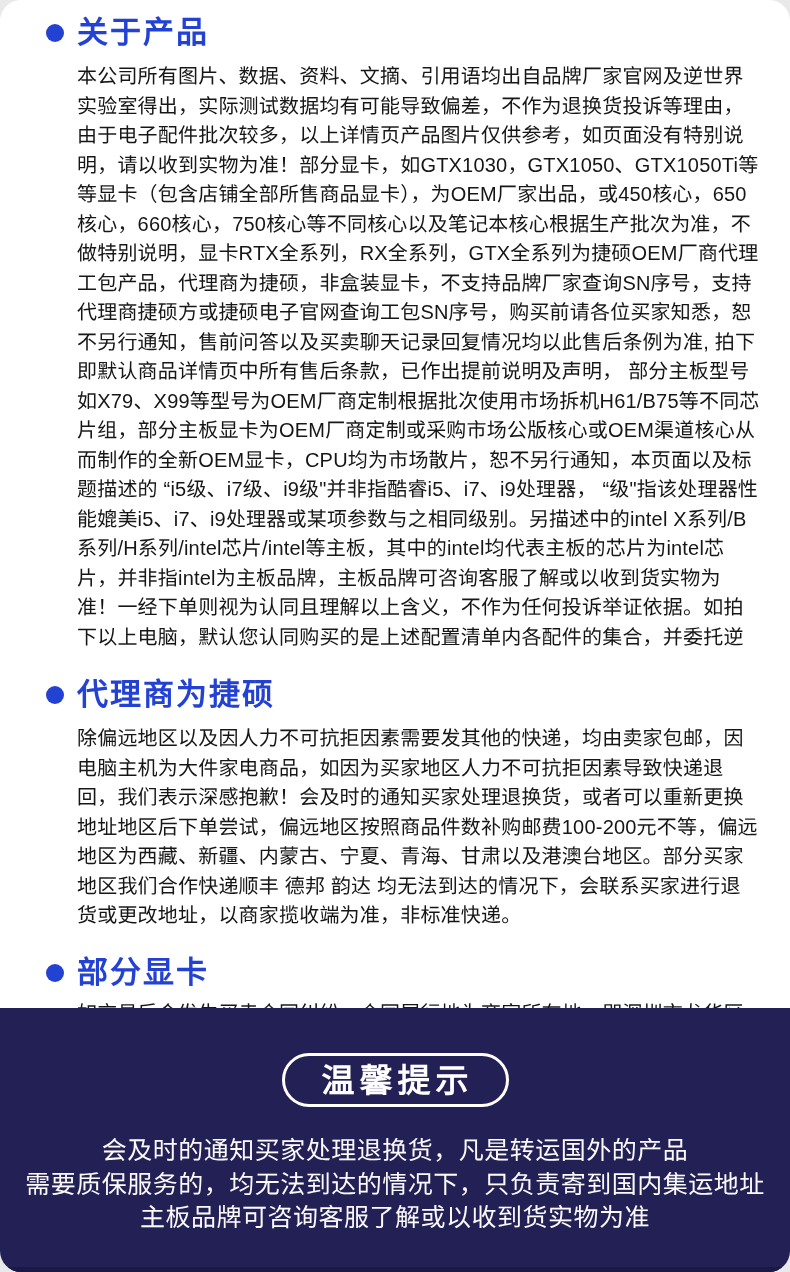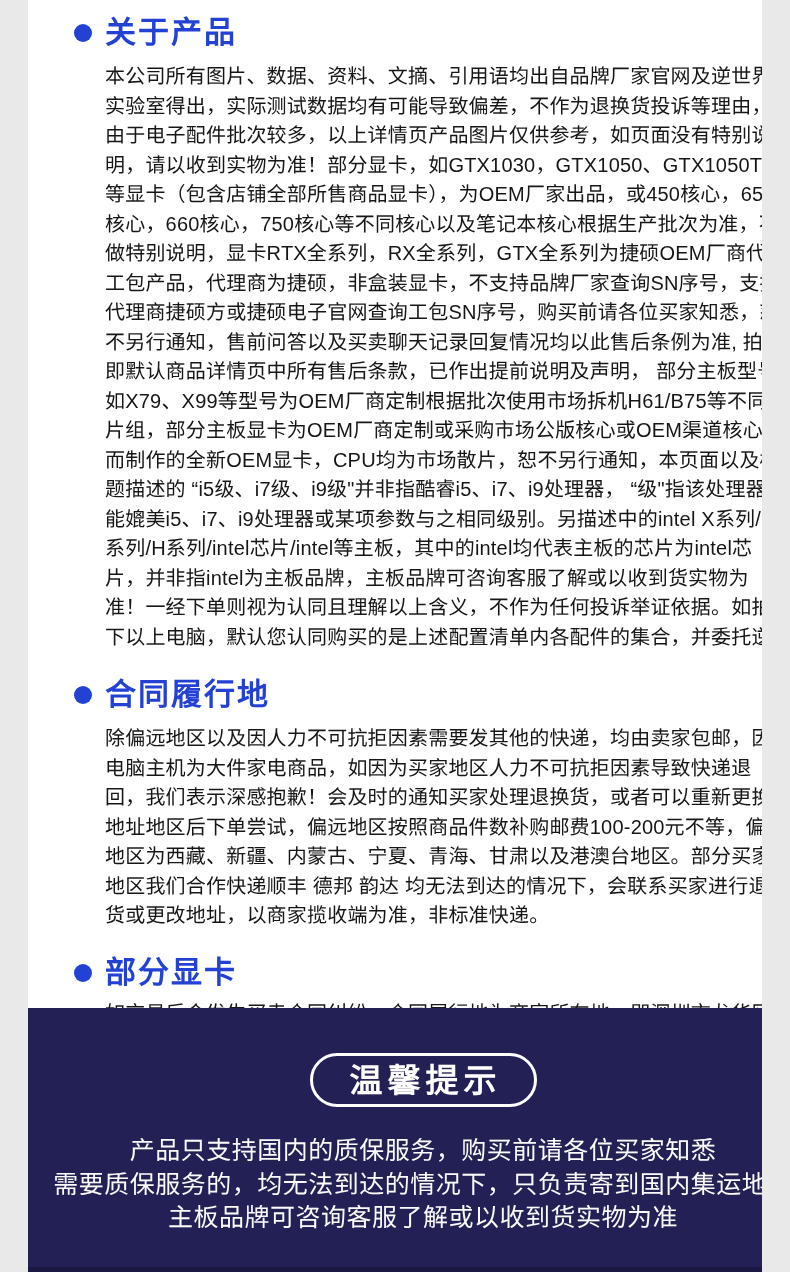--- a/index.html
+++ b/index.html
@@ -1,19 +1,19 @@
 <!DOCTYPE html>
 <html lang="zh-CN"><head>
 <meta charset="utf-8">
 <style>
   html,body{margin:0;padding:0;background:#e9e9e9;}
   .page{
-    width:734px;height:1272px;margin:0 auto;background:#ffffff;
+    width:790px;height:1272px;margin:0 auto;background:#ffffff;
     font-family:"Liberation Sans","DejaVu Sans",sans-serif;
-    position:relative;overflow:hidden;
+    position:relative;overflow:hidden;border-radius:21px;
   }
   .content{
     box-sizing:border-box;height:1008px;overflow:hidden;
     padding:13px 30px 0 46px;
   }
   .sec{margin:0;}
   .sec + .sec{margin-top:22px;}
   .sec-head{display:flex;align-items:center;gap:13px;height:40px;}
   .dot{width:18px;height:18px;border-radius:50%;background:#2342d4;flex:0 0 auto;}
   .sec-title{
@@ -64,40 +64,40 @@
       <div class="sec-head">
         <span class="dot"></span>
         <span class="sec-title">关于产品</span>
       </div>
       <div class="sec-body">本公司所有图片、数据、资料、文摘、引用语均出自品牌厂家官网及逆世界实验室得出，实际测试数据均有可能导致偏差，不作为退换货投诉等理由，由于电子配件批次较多，以上详情页产品图片仅供参考，如页面没有特别说明，请以收到实物为准！部分显卡，如GTX1030，GTX1050、GTX1050Ti等等显卡（包含店铺全部所售商品显卡），为OEM厂家出品，或450核心，650核心，660核心，750核心等不同核心以及笔记本核心根据生产批次为准，不做特别说明，显卡RTX全系列，RX全系列，GTX全系列为捷硕OEM厂商代理工包产品，代理商为捷硕，非盒装显卡，不支持品牌厂家查询SN序号，支持代理商捷硕方或捷硕电子官网查询工包SN序号，购买前请各位买家知悉，恕不另行通知，售前问答以及买卖聊天记录回复情况均以此售后条例为准, 拍下即默认商品详情页中所有售后条款，已作出提前说明及声明， 部分主板型号如X79、X99等型号为OEM厂商定制根据批次使用市场拆机H61/B75等不同芯片组，部分主板显卡为OEM厂商定制或采购市场公版核心或OEM渠道核心从而制作的全新OEM显卡，CPU均为市场散片，恕不另行通知，本页面以及标题描述的 “i5级、i7级、i9级"并非指酷睿i5、i7、i9处理器， “级"指该处理器性能媲美i5、i7、i9处理器或某项参数与之相同级别。另描述中的intel X系列/B系列/H系列/intel芯片/intel等主板，其中的intel均代表主板的芯片为intel芯片，并非指intel为主板品牌，主板品牌可咨询客服了解或以收到货实物为准！一经下单则视为认同且理解以上含义，不作为任何投诉举证依据。如拍下以上电脑，默认您认同购买的是上述配置清单内各配件的集合，并委托逆世界电脑旗舰店代为组装。</div>
     </div>
 
     <div class="sec sec-shipping">
       <div class="sec-head">
         <span class="dot"></span>
-        <span class="sec-title">合同履行地</span>
+        <span class="sec-title">代理商为捷硕</span>
       </div>
       <div class="sec-body">除偏远地区以及因人力不可抗拒因素需要发其他的快递，均由卖家包邮，因电脑主机为大件家电商品，如因为买家地区人力不可抗拒因素导致快递退回，我们表示深感抱歉！会及时的通知买家处理退换货，或者可以重新更换地址地区后下单尝试，偏远地区按照商品件数补购邮费100-200元不等，偏远地区为西藏、新疆、内蒙古、宁夏、青海、甘肃以及港澳台地区。部分买家地区我们合作快递顺丰 德邦 韵达 均无法到达的情况下，会联系买家进行退货或更改地址，以商家揽收端为准，非标准快递。</div>
     </div>
 
     <div class="sec sec-contract">
       <div class="sec-head">
         <span class="dot"></span>
         <span class="sec-title">部分显卡</span>
       </div>
       <div class="sec-body">如交易后会发生买卖合同纠纷，合同履行地为商家所在地，即深圳市龙华区</div>
     </div>
 
   </div>
 
   <div class="footer">
     <div class="pill">
       <span class="pill-label">温馨提示</span>
     </div>
     <div class="tips">
-      <div class="tip-line">产品只支持国内的质保服务，购买前请各位买家知悉</div>
+      <div class="tip-line">会及时的通知买家处理退换货，凡是转运国外的产品</div>
       <div class="tip-line">需要质保服务的，均无法到达的情况下，只负责寄到国内集运地址</div>
       <div class="tip-line">主板品牌可咨询客服了解或以收到货实物为准</div>
     </div>
     <div class="bottom-strip"></div>
   </div>
 
 </div>
 
 </body></html>

